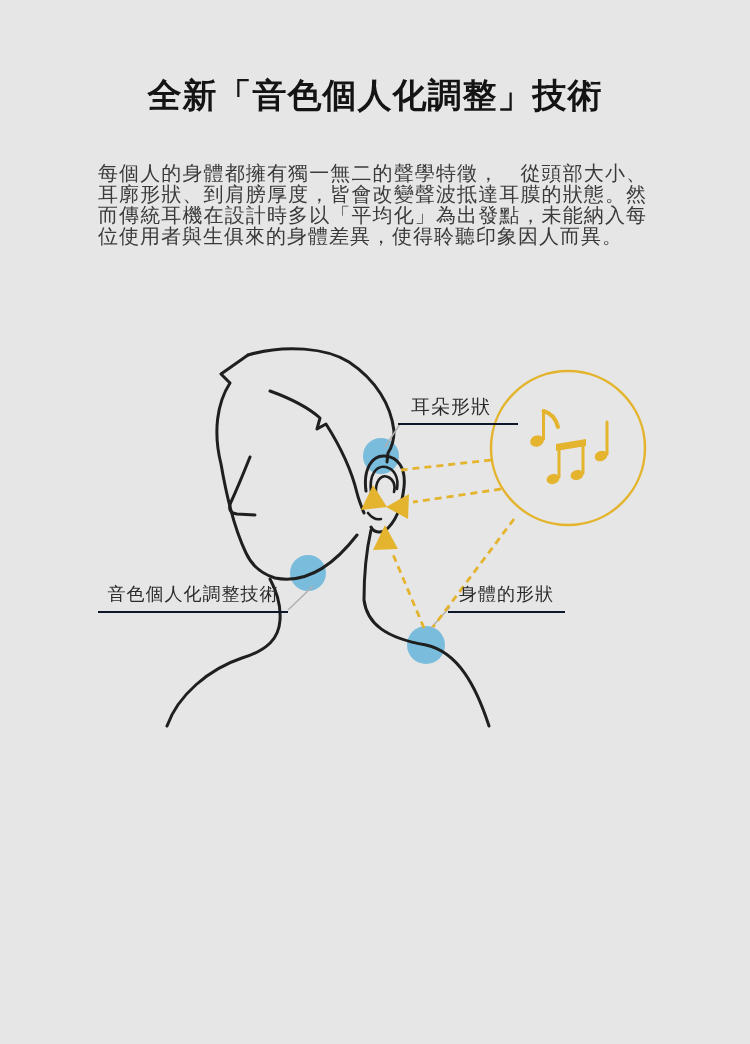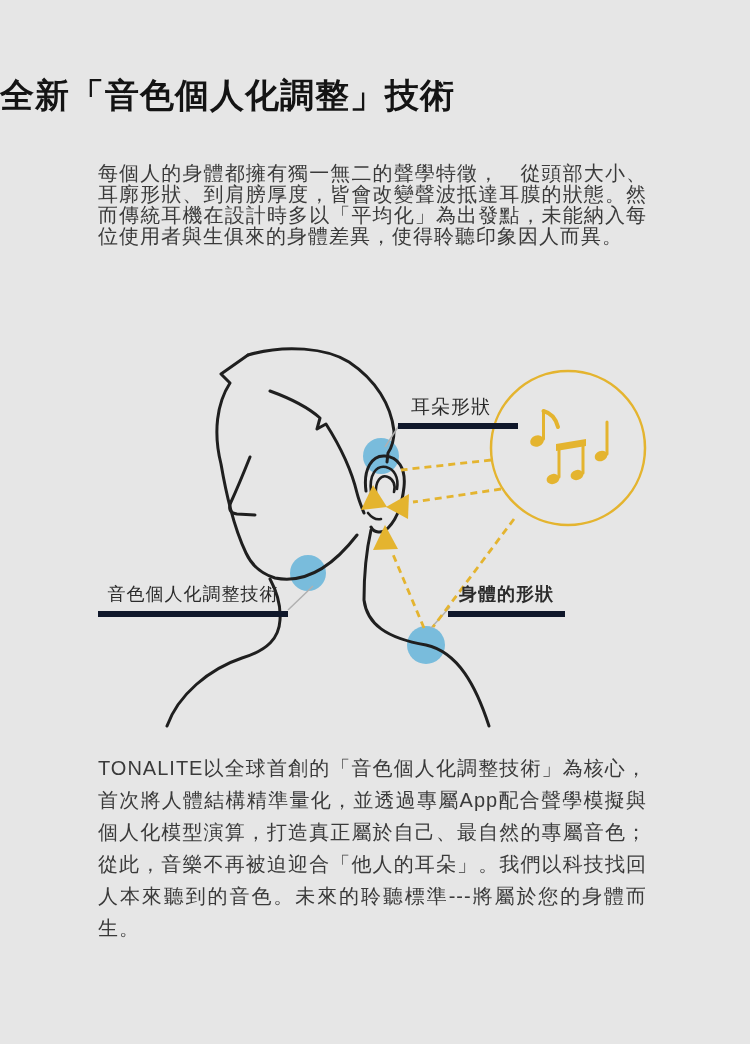--- a/index.html
+++ b/index.html
@@ -6,21 +6,21 @@
   .page{
     position:relative;
     width:750px;height:1044px;
     background:#e6e6e6;
     overflow:hidden;
     font-family:"Liberation Sans", sans-serif;
   }
   .title{
     position:absolute;
     left:0;top:76px;width:750px;
-    text-align:left;
+    text-align:center;
     font-family:"Liberation Serif", serif;
     font-size:34px;line-height:40px;
     font-weight:600;
     color:#141414;
     letter-spacing:1px;
     margin:0;
   }
   .para{
     position:absolute;
     left:98px;width:549px;
@@ -33,28 +33,28 @@
   .para-intro{top:163px;line-height:21px;}
   .para-closing{top:752px;line-height:32px;}
   .illustration{
     position:absolute;
     left:0;top:335px;width:750px;height:410px;
   }
   .illustration svg{display:block;width:750px;height:410px;}
   .diagram-label{
     position:absolute;
     color:#2b2b2b;
-    border-bottom:6px solid #0f172a;
+    border-bottom:2px solid #0f172a;
     padding-bottom:4px;
     line-height:25px;
     letter-spacing:1px;
   }
   .label-ear{left:398px;top:59px;width:107px;padding-left:13px;font-size:19px;}
   .label-head{left:98px;top:247px;width:190px;text-align:center;font-size:18px;}
-  .label-body{left:448px;top:247px;width:117px;text-align:center;font-size:18px;font-weight:bold;}
+  .label-body{left:448px;top:247px;width:117px;text-align:center;font-size:18px;}
 </style>
 </head>
 <body>
 
 <div class="page">
 
   <h1 class="title">全新「音色個人化調整」技術</h1>
 
   <p class="para para-intro">每個人的身體都擁有獨一無二的聲學特徵，　從頭部大小、耳廓形狀、到肩膀厚度，皆會改變聲波抵達耳膜的狀態。然而傳統耳機在設計時多以「平均化」為出發點，未能納入每位使用者與生俱來的身體差異，使得聆聽印象因人而異。</p>
 
@@ -124,15 +124,14 @@
           <path d="M 607,454 L 607,422" stroke-width="3" fill="none" stroke-linecap="round"></path>
         </g>
       </g>
     </svg>
 
     <div class="diagram-label label-ear">耳朵形狀</div>
     <div class="diagram-label label-head">音色個人化調整技術</div>
     <div class="diagram-label label-body">身體的形狀</div>
   </div>
 
-  <p class="para para-closing">TONALITE以全球首創的「音色個人化調整技術」為核心，首次將人體結構精準量化，並透過專屬App配合聲學模擬與個人化模型演算，打造真正屬於自己、最自然的專屬音色；從此，音樂不再被迫迎合「他人的耳朵」。我們以科技找回人本來聽到的音色。未來的聆聽標準---將屬於您的身體而生。</p>
 
 </div>
 
 </body></html>

